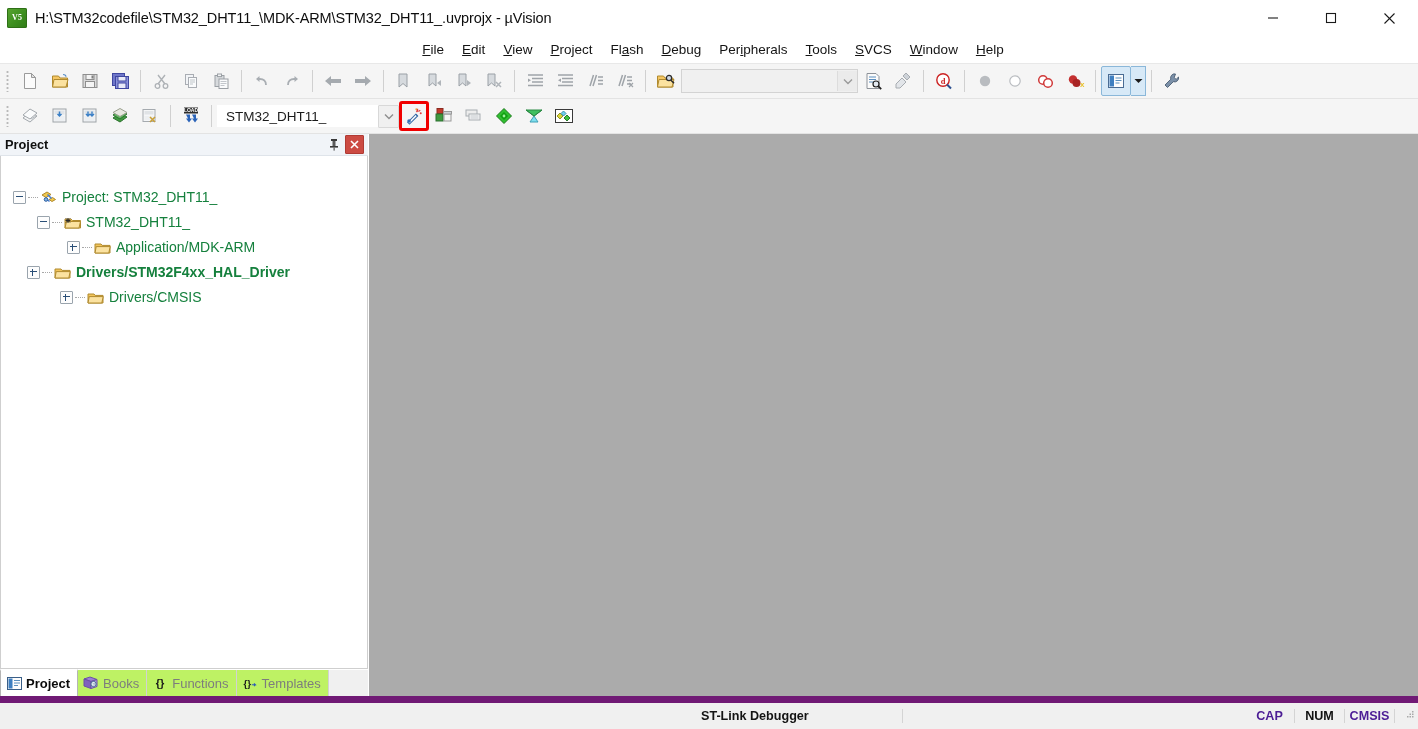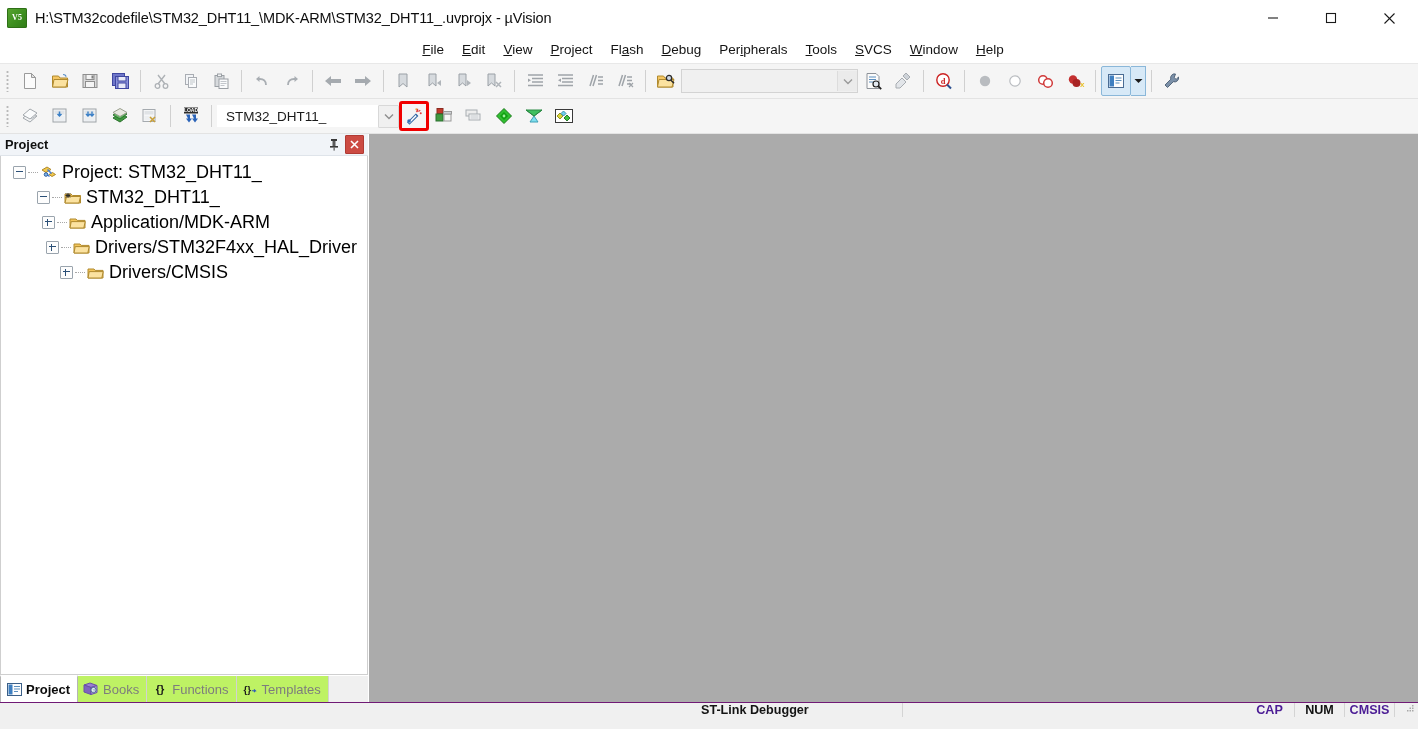--- a/index.html
+++ b/index.html
@@ -254,22 +254,23 @@
     flex: 1 1 auto;
     background: #ffffff;
     border: 1px solid #cfcfcf;
     border-top: none;
     margin: 0;
     overflow: hidden;
     position: relative;
   }
   .tree {
     padding-top: 4px;
-    font-size: 18px;
-    color: #000000;
+    font-size: 14px;
+    color: #15803d;
+    margin-top: 25px;
   }
   .tree-row {
     display: flex;
     align-items: center;
     height: 25px;
     white-space: nowrap;
     padding-left: 0;
   }
   .expander {
     width: 11px;
@@ -353,24 +354,24 @@
     flex: 1 1 auto;
     background: #ababab;
   }
 
   
   .statusbar {
     height: 26px;
     flex: 0 0 26px;
     background: #f0f0f0;
     display: flex;
-    align-items: flex-start;
+    align-items: center;
     font-size: 12.6px;
     color: #141414;
-    border-top: 1px solid #701a75;
+    border-top: 7px solid #701a75;
   }
   .sb-cell {
     display: flex;
     align-items: center;
     border-right: 1px solid #d4d4d4;
     padding: 0 6px;
     white-space: nowrap;
   }
   .sb-flex { flex: 1 1 auto; border-right: 1px solid #d4d4d4; }
   .sb-debugger { width: 195px; flex: 0 0 195px; font-weight: bold; padding-left: 44px; }
@@ -829,34 +830,34 @@
             <div class="tree-icon">
               <svg width="17" height="16" viewBox="0 0 17 16">
                 <path d="M1 4h6l1.5 1.5h8V13H1z" fill="#f3c55a" stroke="#b08a2e"></path>
                 <path d="M2.5 6.5h14L15 13H1z" fill="#fbe2a0" stroke="#b08a2e"></path>
                 <path d="M4 3v5M1.5 5.5h5M2 3.5l4 4M6 3.5l-4 4" stroke="#2a2a2a" stroke-width="1"></path>
               </svg>
             </div>
             <div class="tree-label">STM32_DHT11_</div>
           </div>
 
-          <div class="tree-row" style="padding-left:41px;">
+          <div class="tree-row" style="padding-left:66px;">
             <div class="expander plus"></div>
             <div class="dotted"></div>
             <div class="tree-icon">
               <svg width="17" height="16" viewBox="0 0 17 16">
                 <path d="M1 4h6l1.2 1.4h7.8V13H1z" fill="#f3c55a" stroke="#b08a2e"></path>
                 <path d="M2.2 6.6h14L14.8 13H1z" fill="#fbe2a0" stroke="#b08a2e"></path>
               </svg>
             </div>
             <div class="tree-label">Application/MDK-ARM</div>
           </div>
 
 
-          <div class="tree-row" style="padding-left:45px;">
+          <div class="tree-row" style="padding-left:26px;font-weight:bold;">
             <div class="expander plus"></div>
             <div class="dotted"></div>
             <div class="tree-icon">
               <svg width="17" height="16" viewBox="0 0 17 16">
                 <path d="M1 4h6l1.2 1.4h7.8V13H1z" fill="#f3c55a" stroke="#b08a2e"></path>
                 <path d="M2.2 6.6h14L14.8 13H1z" fill="#fbe2a0" stroke="#b08a2e"></path>
               </svg>
             </div>
             <div class="tree-label">Drivers/STM32F4xx_HAL_Driver</div>
           </div>

